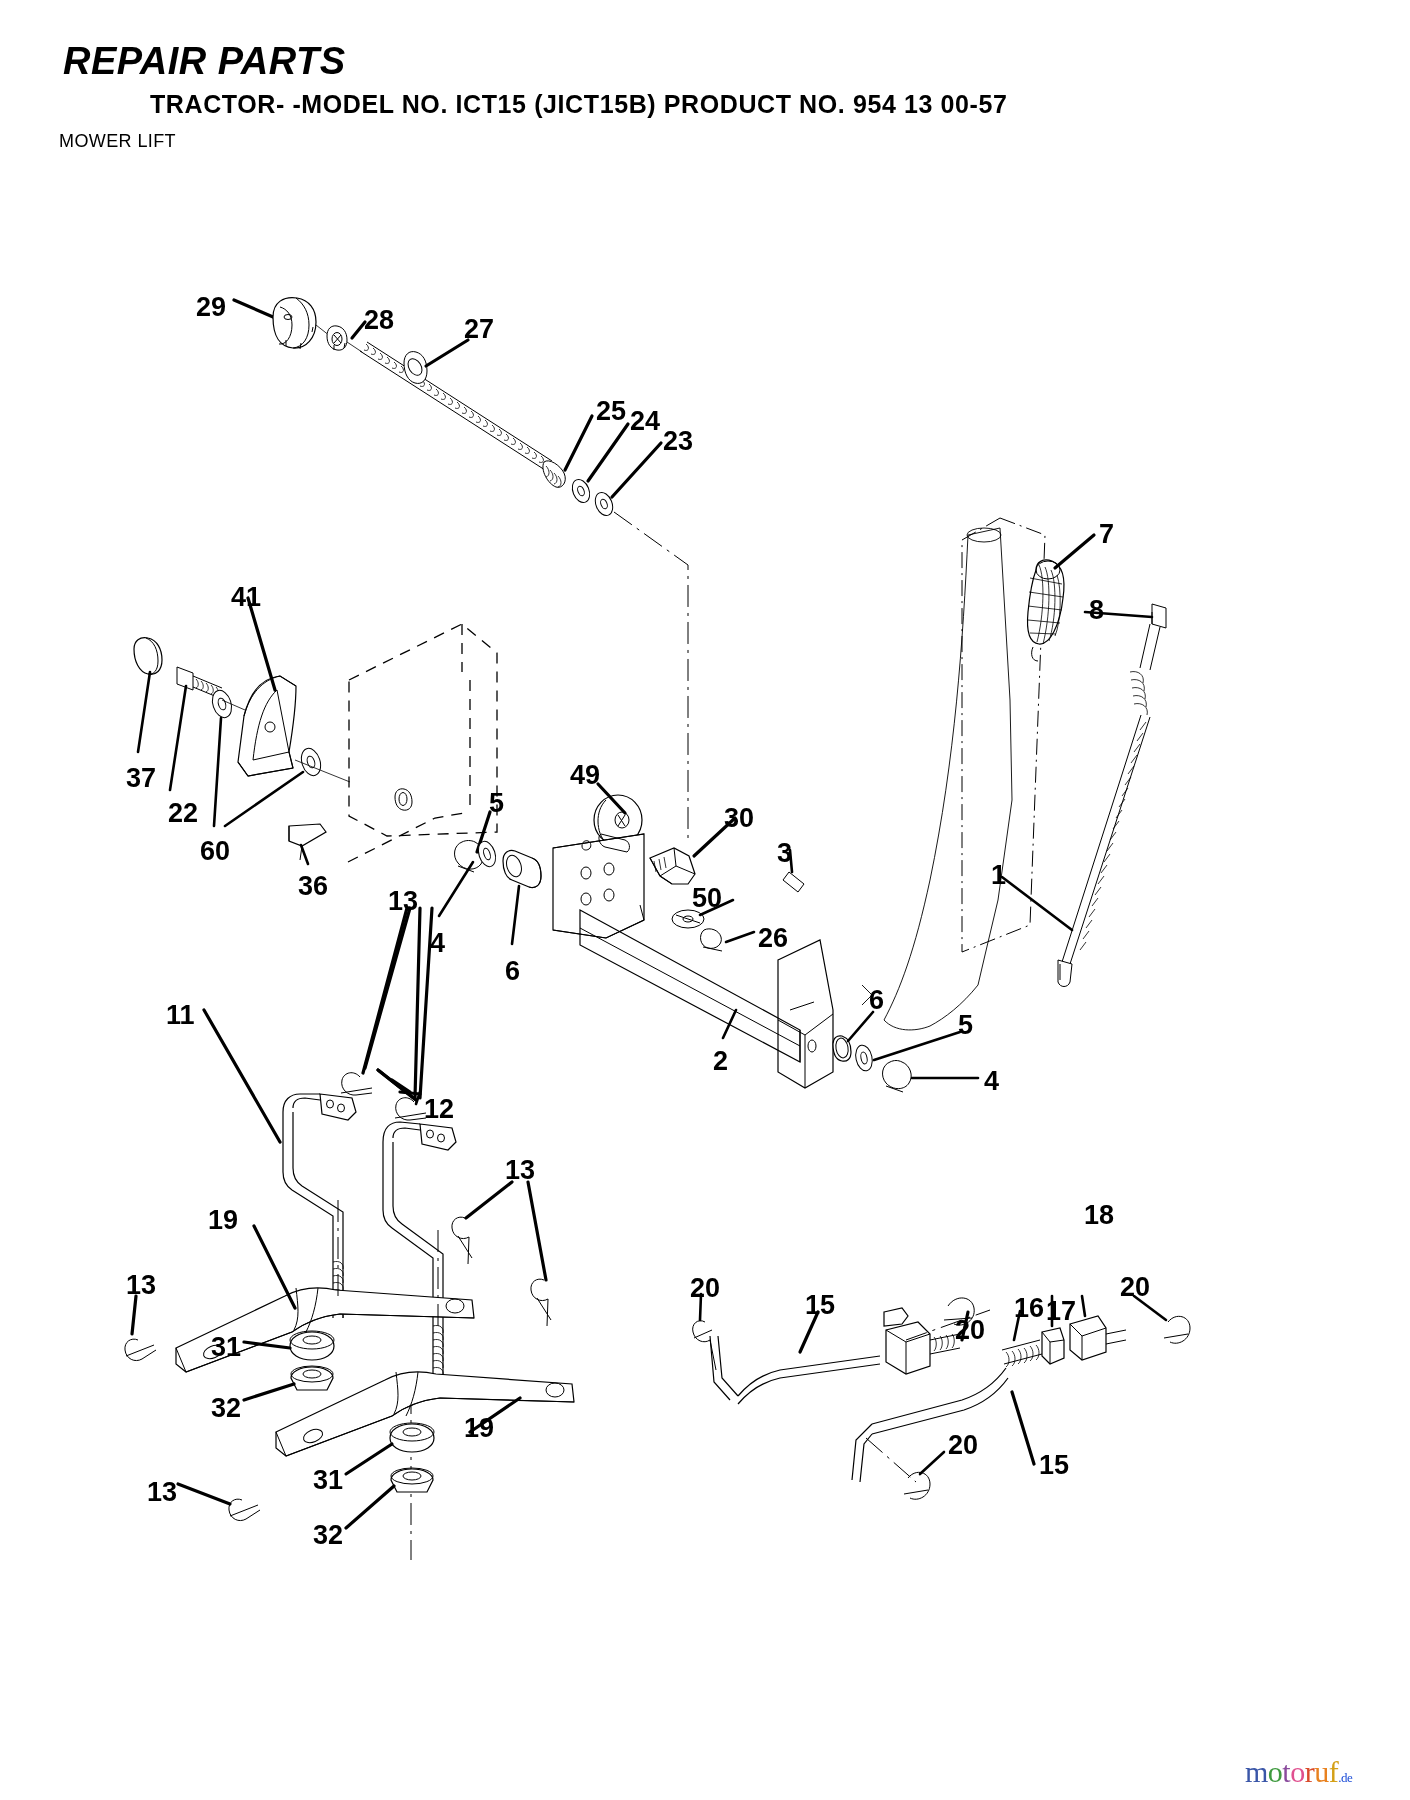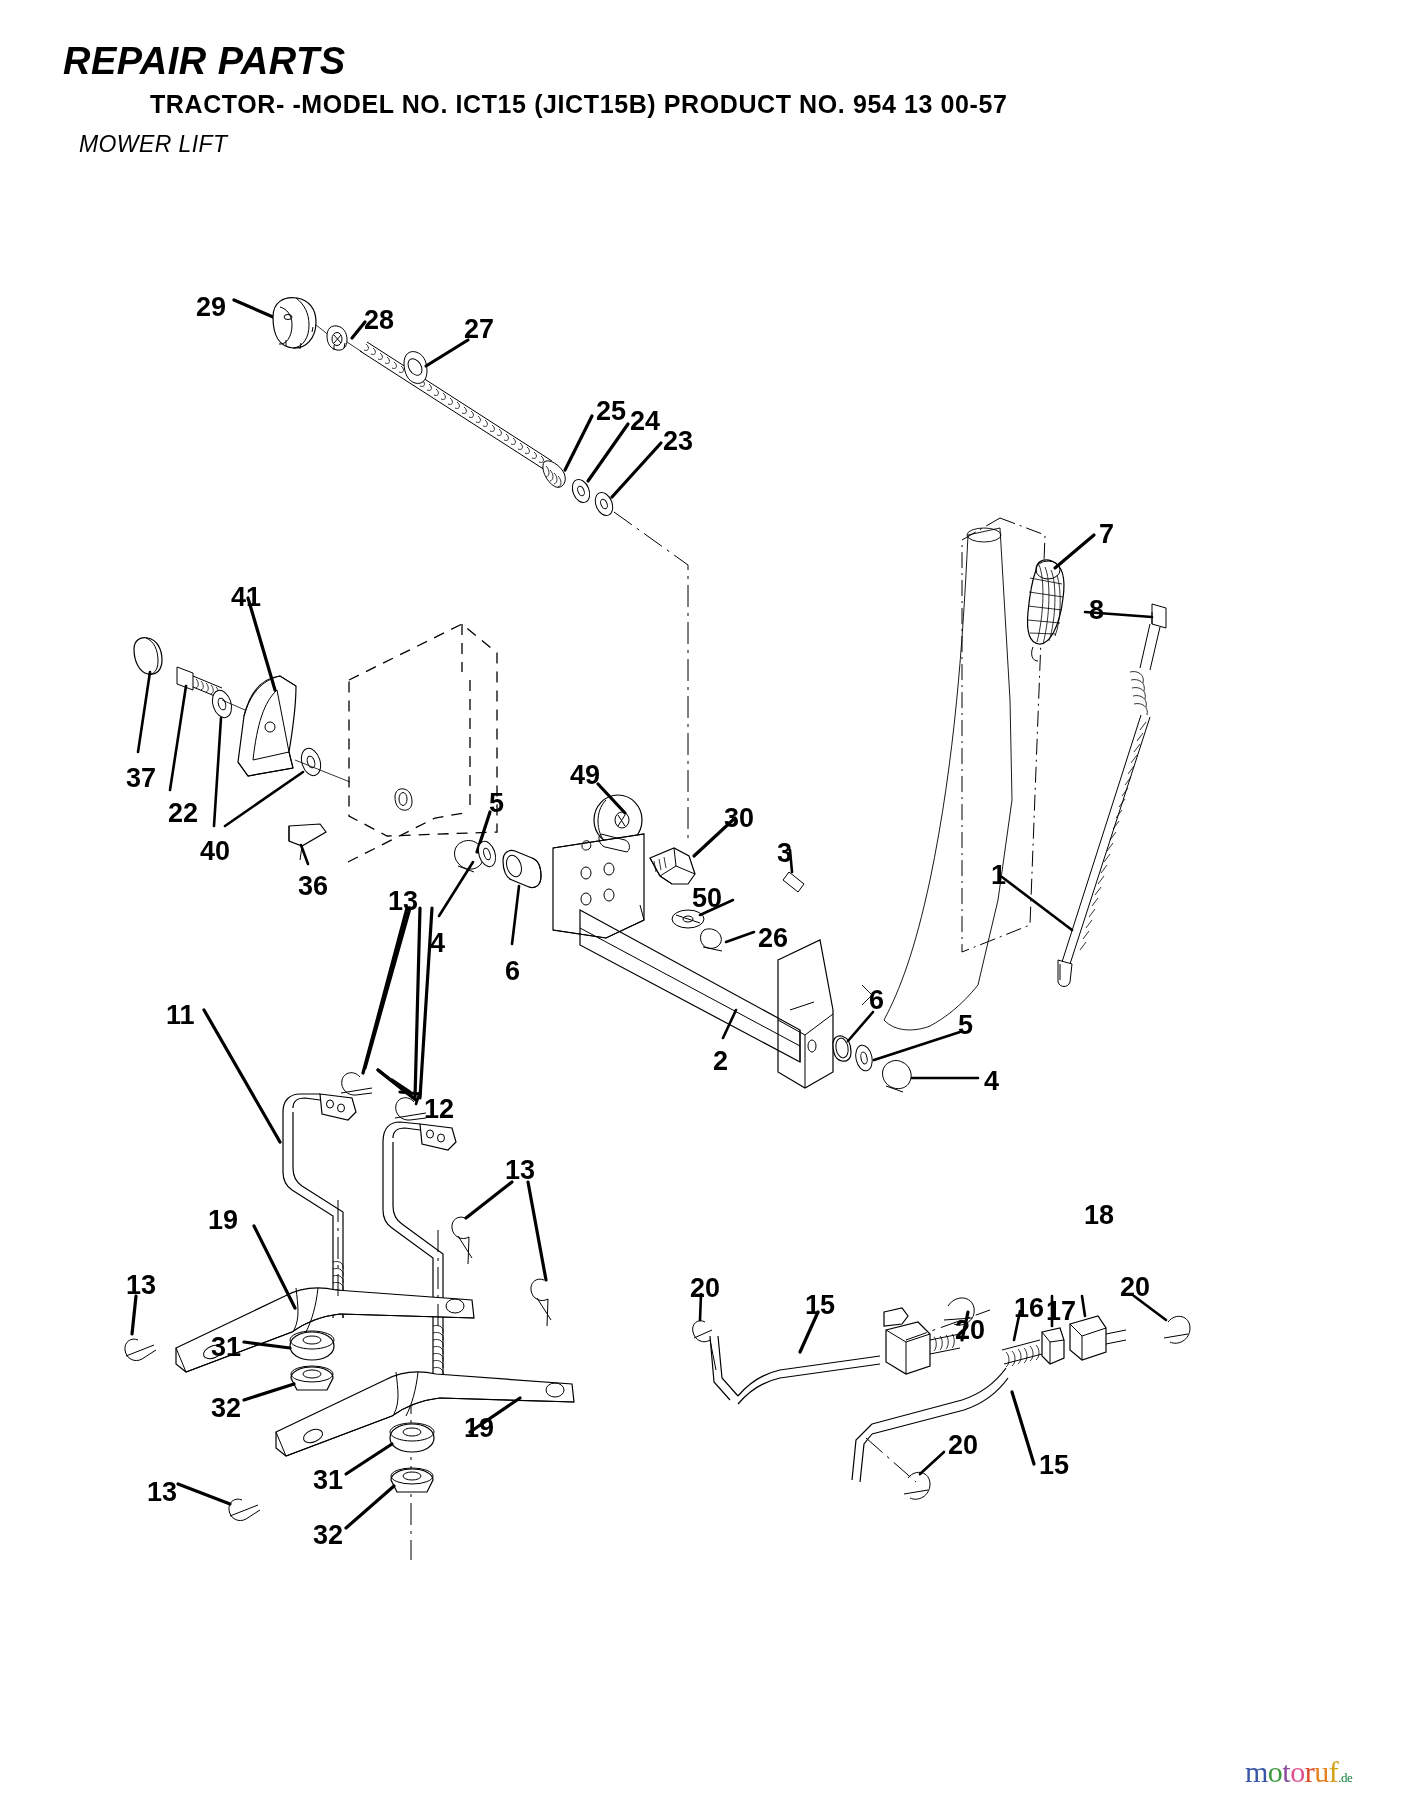--- a/index.html
+++ b/index.html
@@ -4,21 +4,21 @@
 <style>
   html,body{margin:0;padding:0;background:#fff;}
   body{width:1410px;height:1800px;position:relative;overflow:hidden;
        font-family:"Liberation Sans",sans-serif;color:#000;}
 
   
   #hdr-title{position:absolute;left:63px;top:40px;font-size:38px;font-weight:bold;
              font-style:italic;letter-spacing:.5px;}
   #hdr-model{position:absolute;left:150px;top:90px;font-size:25px;font-weight:bold;
              letter-spacing:.6px;white-space:nowrap;}
-  #hdr-sub{position:absolute;left:79px;top:131px;font-size:23px;letter-spacing:.4px;font-style:italic;}
+  #hdr-sub{position:absolute;left:59px;top:131px;font-size:18px;letter-spacing:.4px;}
 
   
   #canvas{position:absolute;left:0;top:0;width:1410px;height:1800px;}
   #canvas svg{display:block;}
 
   
   .cal{position:absolute;font-size:27px;font-weight:bold;font-family:"Liberation Sans",sans-serif;
        line-height:1;white-space:nowrap;}
 
   
@@ -603,21 +603,21 @@
     <div class="cal" style="left: 364px; top: 307px;">28</div>
     <div class="cal" style="left: 464px; top: 316px;">27</div>
     <div class="cal" style="left: 596px; top: 398px;">25</div>
     <div class="cal" style="left: 630px; top: 408px;">24</div>
     <div class="cal" style="left: 663px; top: 428px;">23</div>
     <div class="cal" style="left: 1099px; top: 521px;">7</div>
     <div class="cal" style="left: 1089px; top: 597px;">8</div>
     <div class="cal" style="left: 231px; top: 584px;">41</div>
     <div class="cal" style="left: 126px; top: 765px; text-align: center;">37</div>
     <div class="cal" style="left: 168px; top: 800px;">22</div>
-    <div class="cal" style="left: 200px; top: 838px;">40</div>
+    <div class="cal" style="left: 200px; top: 838px;">60</div>
     <div class="cal" style="left: 298px; top: 873px;">36</div>
     <div class="cal" style="left: 570px; top: 762px;">49</div>
     <div class="cal" style="left: 489px; top: 790px;">5</div>
     <div class="cal" style="left: 724px; top: 805px;">30</div>
     <div class="cal" style="left: 777px; top: 840px;">3</div>
     <div class="cal" style="left: 991px; top: 862px;">1</div>
     <div class="cal" style="left: 692px; top: 885px;">50</div>
     <div class="cal" style="left: 758px; top: 925px;">26</div>
     <div class="cal" style="left: 430px; top: 930px;">4</div>
     <div class="cal" style="left: 505px; top: 958px;">6</div>
@@ -642,14 +642,14 @@
     <div class="cal" style="left: 955px; top: 1317px;">20</div>
     <div class="cal" style="left: 1014px; top: 1295px;">16</div>
     <div class="cal" style="left: 1046px; top: 1278px; margin-top: 20px;">17</div>
     <div class="cal" style="left: 1076px; top: 1202px; margin-left: 8px;">18</div>
     <div class="cal" style="left: 1120px; top: 1274px;">20</div>
     <div class="cal" style="left: 948px; top: 1432px;">20</div>
     <div class="cal" style="left: 1039px; top: 1452px;">15</div>
   </div>
 
 <div id="wm">
-  <span style="color: rgb(58, 86, 168);">m</span><span style="color: rgb(63, 154, 63);">o</span><span style="color: rgb(138, 74, 156);">t</span><span style="color: rgb(224, 80, 143);">o</span><span style="color: rgb(217, 75, 43);">r</span><span style="color: rgb(232, 129, 31);">u</span><span style="color: rgb(212, 160, 23);">f</span><span class="dot" style="color: #15803d; margin-top: 8px;">.de</span>
+  <span style="color: rgb(58, 86, 168);">m</span><span style="color: rgb(63, 154, 63);">o</span><span style="color: rgb(138, 74, 156);">t</span><span style="color: rgb(224, 80, 143);">o</span><span style="color: rgb(217, 75, 43);">r</span><span style="color: rgb(232, 129, 31);">u</span><span style="color: rgb(212, 160, 23);">f</span><span class="dot" style="color: #1d4ed8; margin-top: 8px;">.de</span>
 </div>
 
 </body></html>

